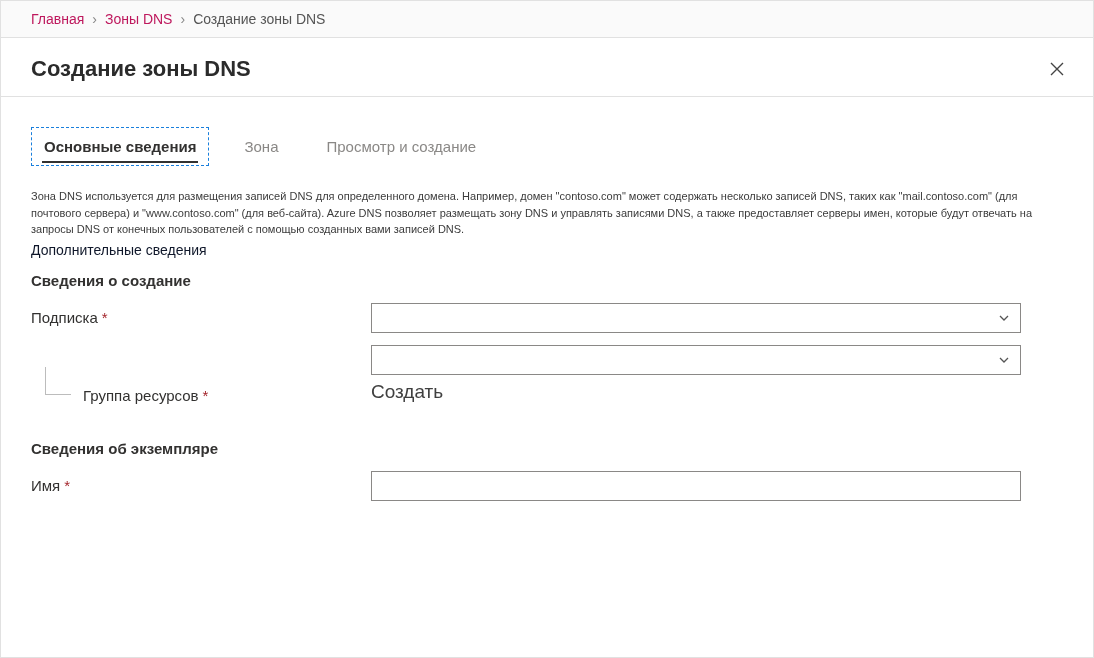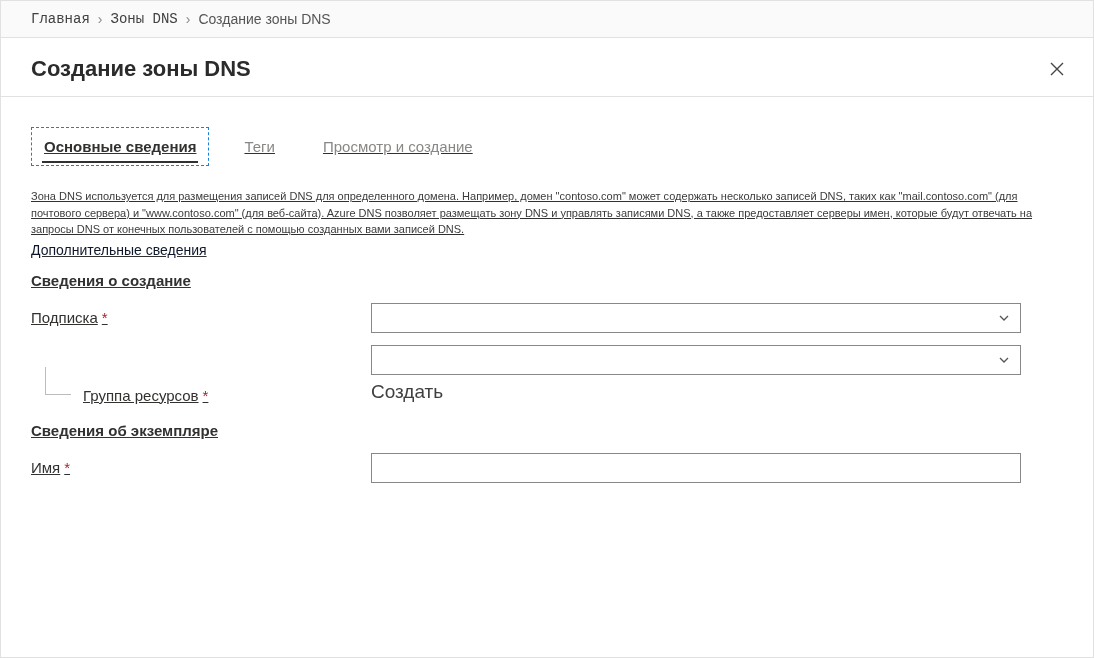--- a/index.html
+++ b/index.html
@@ -15,42 +15,42 @@
   }
   .breadcrumb {
     display: flex;
     align-items: center;
     gap: 8px;
     padding: 10px 26px 10px 30px;
     border-bottom: 1px solid #e1e1e1;
     font-size: 14px;
     background: #fafafa;
   }
-  .breadcrumb a { color: #404040; text-decoration: none; cursor: pointer; font-family: Liberation Mono, monospace; }
+  .breadcrumb a { color: #be185d; text-decoration: none; cursor: pointer; }
   .breadcrumb .sep { color: #888; }
   .breadcrumb .current { color: #555; }
   .header-row {
     display: flex;
     align-items: center;
     justify-content: space-between;
     padding: 18px 26px 14px 30px;
   }
   .page-title {
     font-size: 22px;
     font-weight: 600;
     color: #2b2b2b;
   }
   .close-btn {
     width: 20px; height: 20px;
     display: flex; align-items: center; justify-content: center;
     cursor: pointer;
     color: #444;
   }
   .divider { border-bottom: 1px solid #e1e1e1; }
-  .content { padding: 30px 30px 4px 30px; text-decoration: underline; }
+  .content { padding: 30px 30px 4px 30px; }
   .tabs {
     display: flex;
     gap: 22px;
     margin-bottom: 22px;
   }
   .tab {
     padding: 10px 12px;
     font-size: 15px;
     color: #8a8886;
     cursor: pointer;
@@ -75,21 +75,21 @@
     color: #3b3b3b;
     margin-bottom: 4px;
   }
   .link { color: #0f172a; text-decoration: none; cursor: pointer; }
   .section-title {
     font-size: 15px;
     font-weight: 600;
     margin-top: 14px;
     margin-bottom: 14px;
   }
-  .section-title.mt { margin-top: 18px; }
+  .section-title.mt { margin-top: 36px; }
   .form-row {
     display: flex;
     align-items: flex-start;
     margin-bottom: 12px;
   }
   .label-col {
     width: 340px;
     display: flex;
     align-items: flex-end;
     font-size: 15px;
@@ -166,21 +166,21 @@
         <path d="M2 2 L14 14 M14 2 L2 14" stroke="#444" stroke-width="1.4" fill="none"></path>
       </svg>
   </div>
 </div>
 <div class="divider"></div>
 
 <div class="content">
   
   <div class="tabs">
     <div class="tab active">Основные сведения</div>
-    <div class="tab">Теги</div>
+    <div class="tab">Зона</div>
     <div class="tab">Просмотр и создание</div>
   </div>
 
   
   <p class="desc">Зона DNS используется для размещения записей DNS для определенного домена. Например, домен "contoso.com" может содержать несколько записей DNS, таких как "mail.contoso.com" (для почтового сервера) и "www.contoso.com" (для веб-сайта). Azure DNS позволяет размещать зону DNS и управлять записями DNS, а также предоставляет серверы имен, которые будут отвечать на запросы DNS от конечных пользователей с помощью созданных вами записей DNS.</p>
   <a class="link">Дополнительные сведения</a>
 
   
   <div class="section-title">Сведения о создание</div>
 

